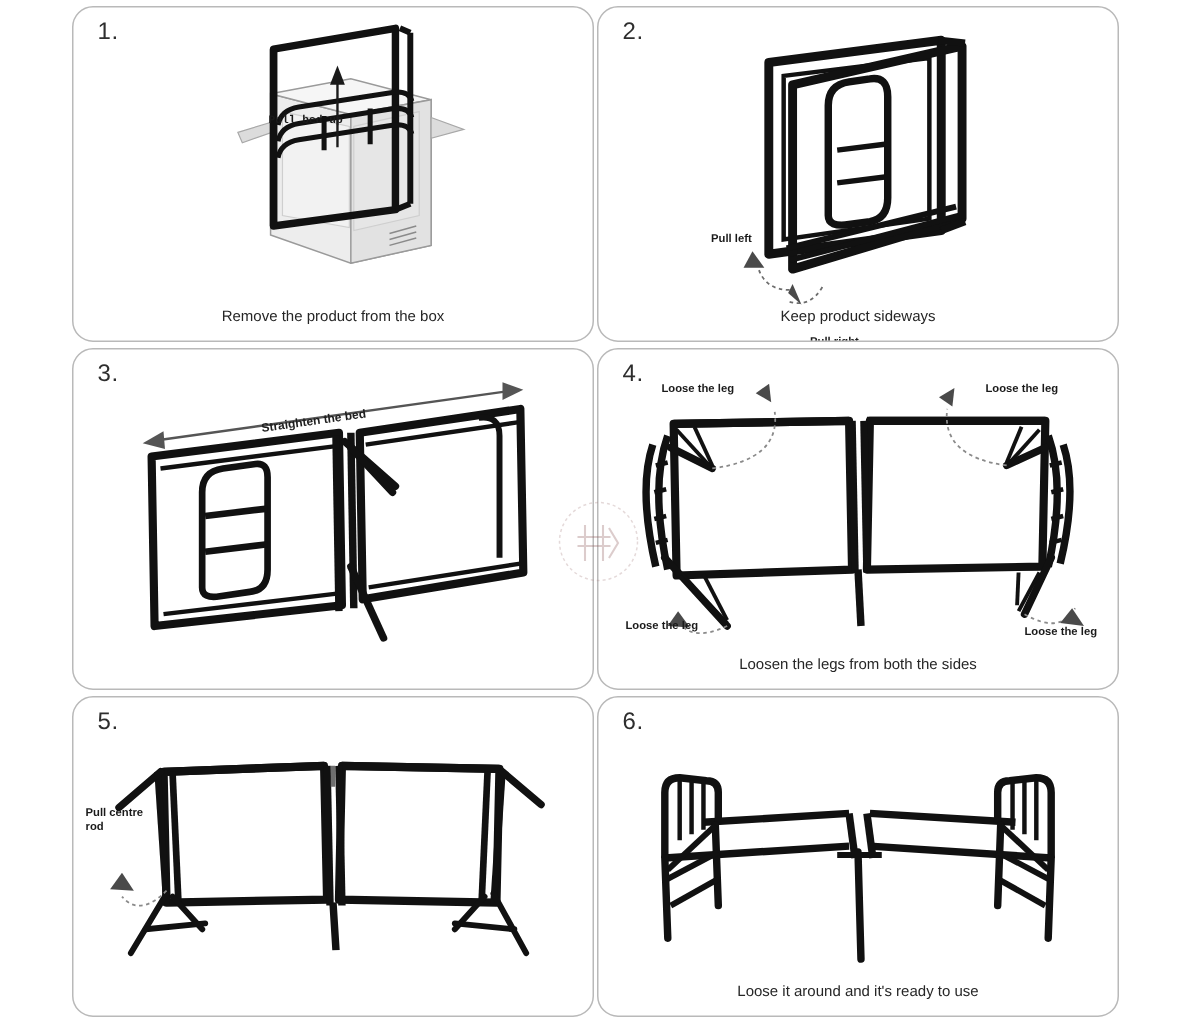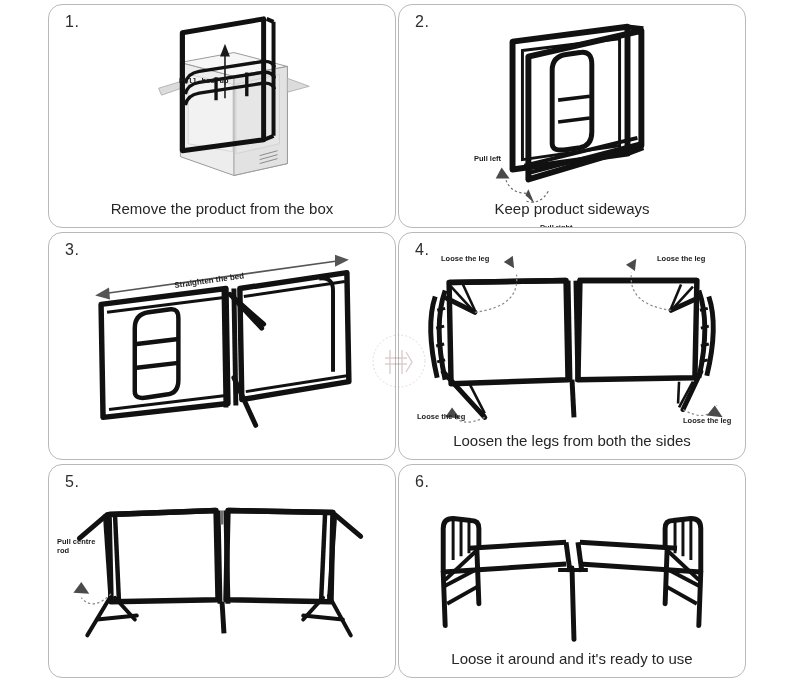--- a/index.html
+++ b/index.html
@@ -18,21 +18,21 @@
     box-sizing:border-box;
     overflow:hidden;
   }
   .step-num{
     position:absolute;left:16px;top:8px;
     font-size:16px;color:#2e2e2e;font-weight:400;
     letter-spacing:.5px;
   }
   .caption{
     position:absolute;left:0;right:0;bottom:10px;
-    text-align:center;font-size:15px;color:#262626;
+    text-align:center;font-size:10px;color:#262626;
   }
   .art{position:absolute;left:0;top:0;width:100%;height:100%;}
   .callout{
     position:absolute;
     font-size:7.5px;font-weight:bold;color:#1a1a1a;
     white-space:nowrap;line-height:1.15;
   }
   .callout.two-line{text-align:left;white-space:normal;width:52px;}
   .rot-label{
     position:absolute;font-size:8px;font-weight:bold;color:#1f1f1f;

